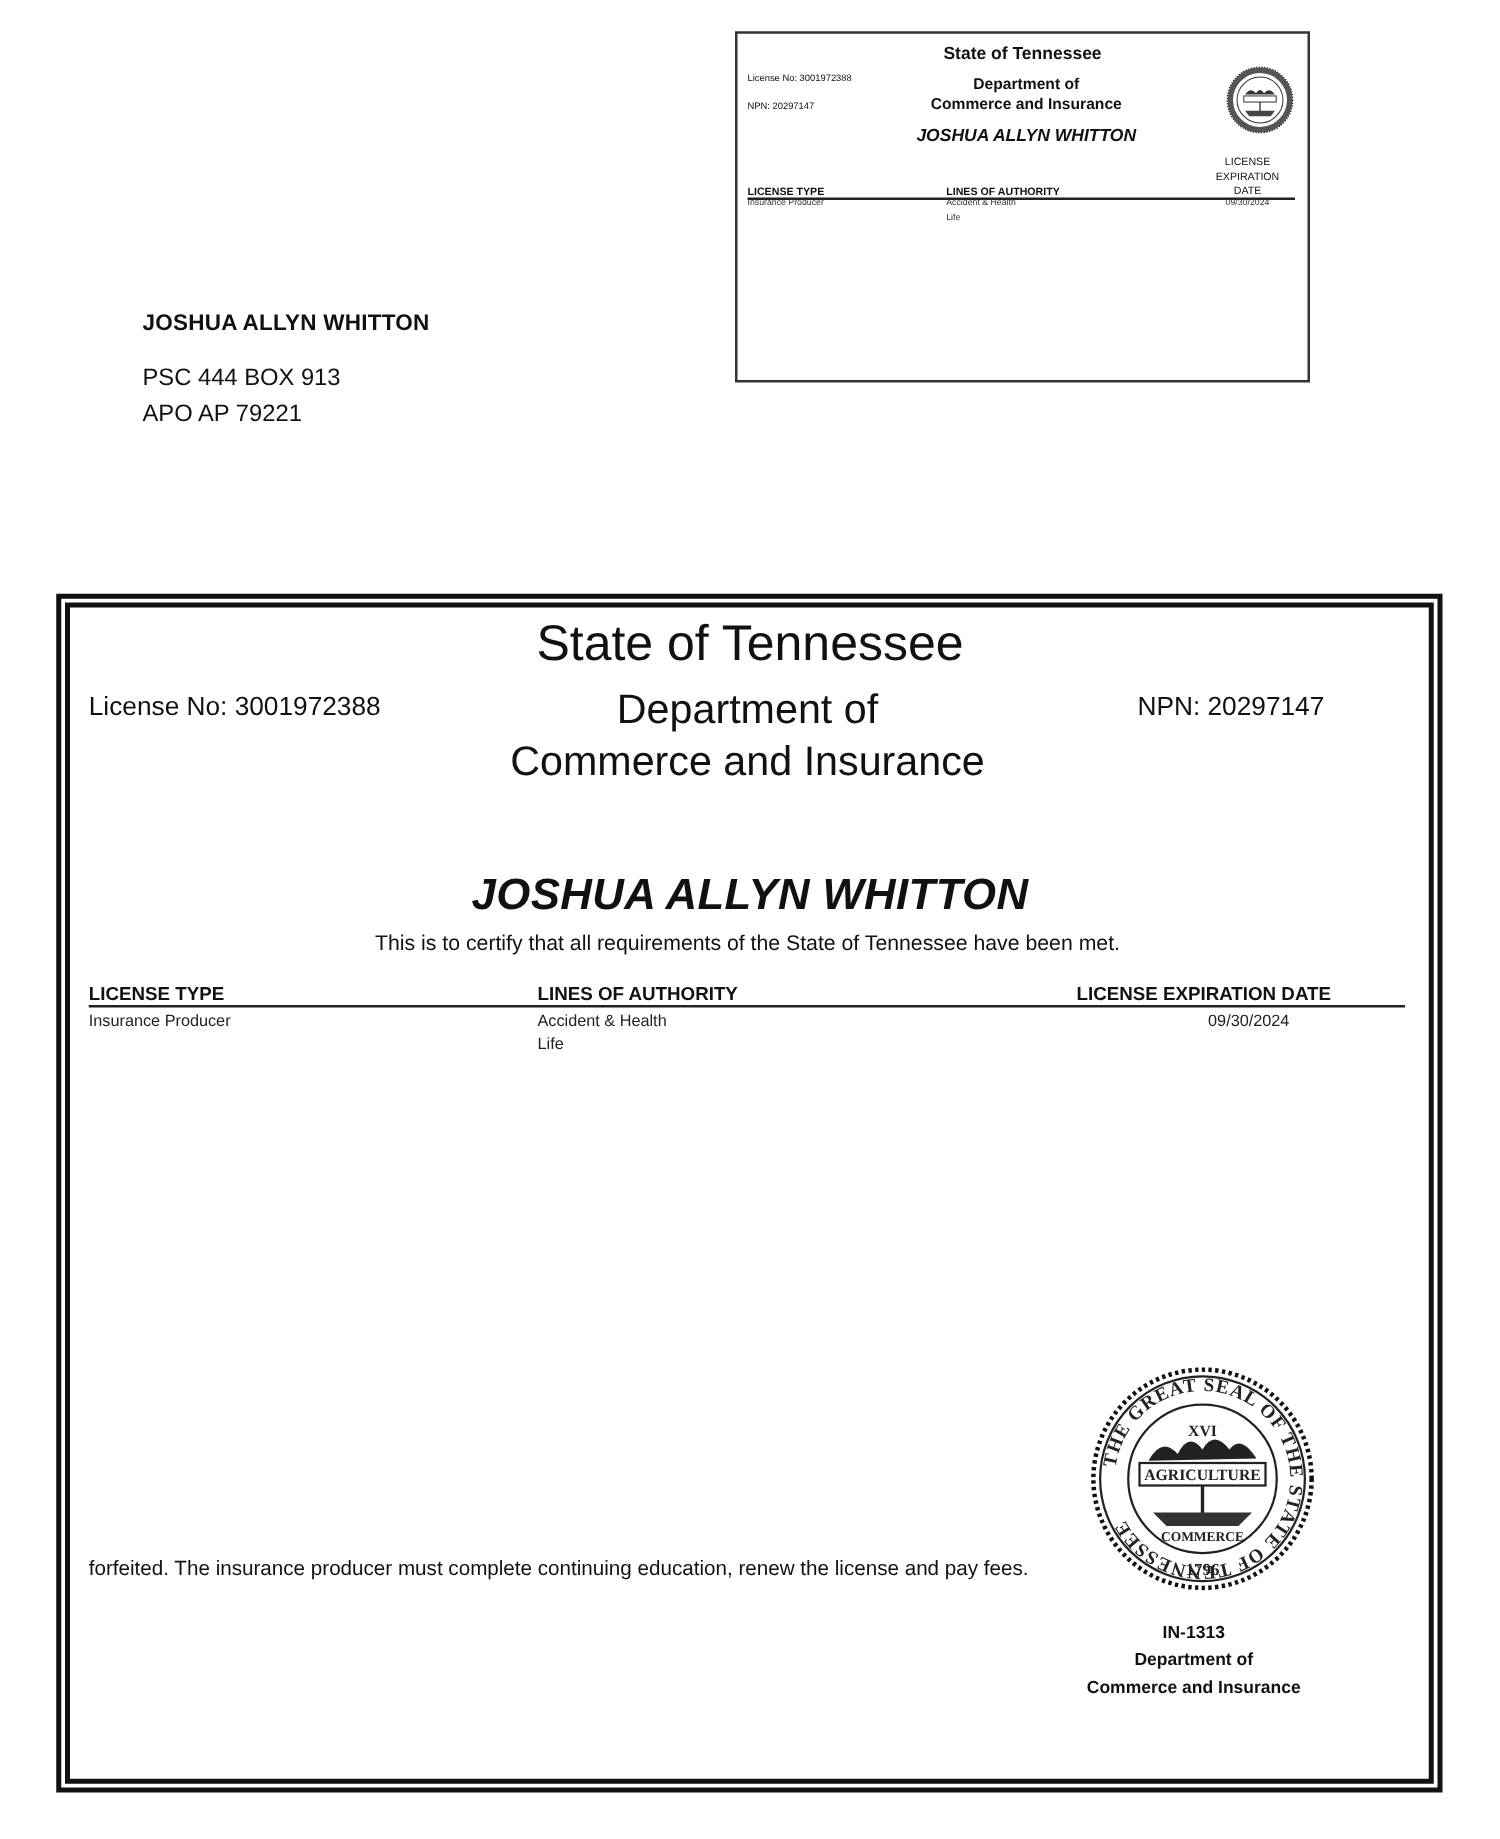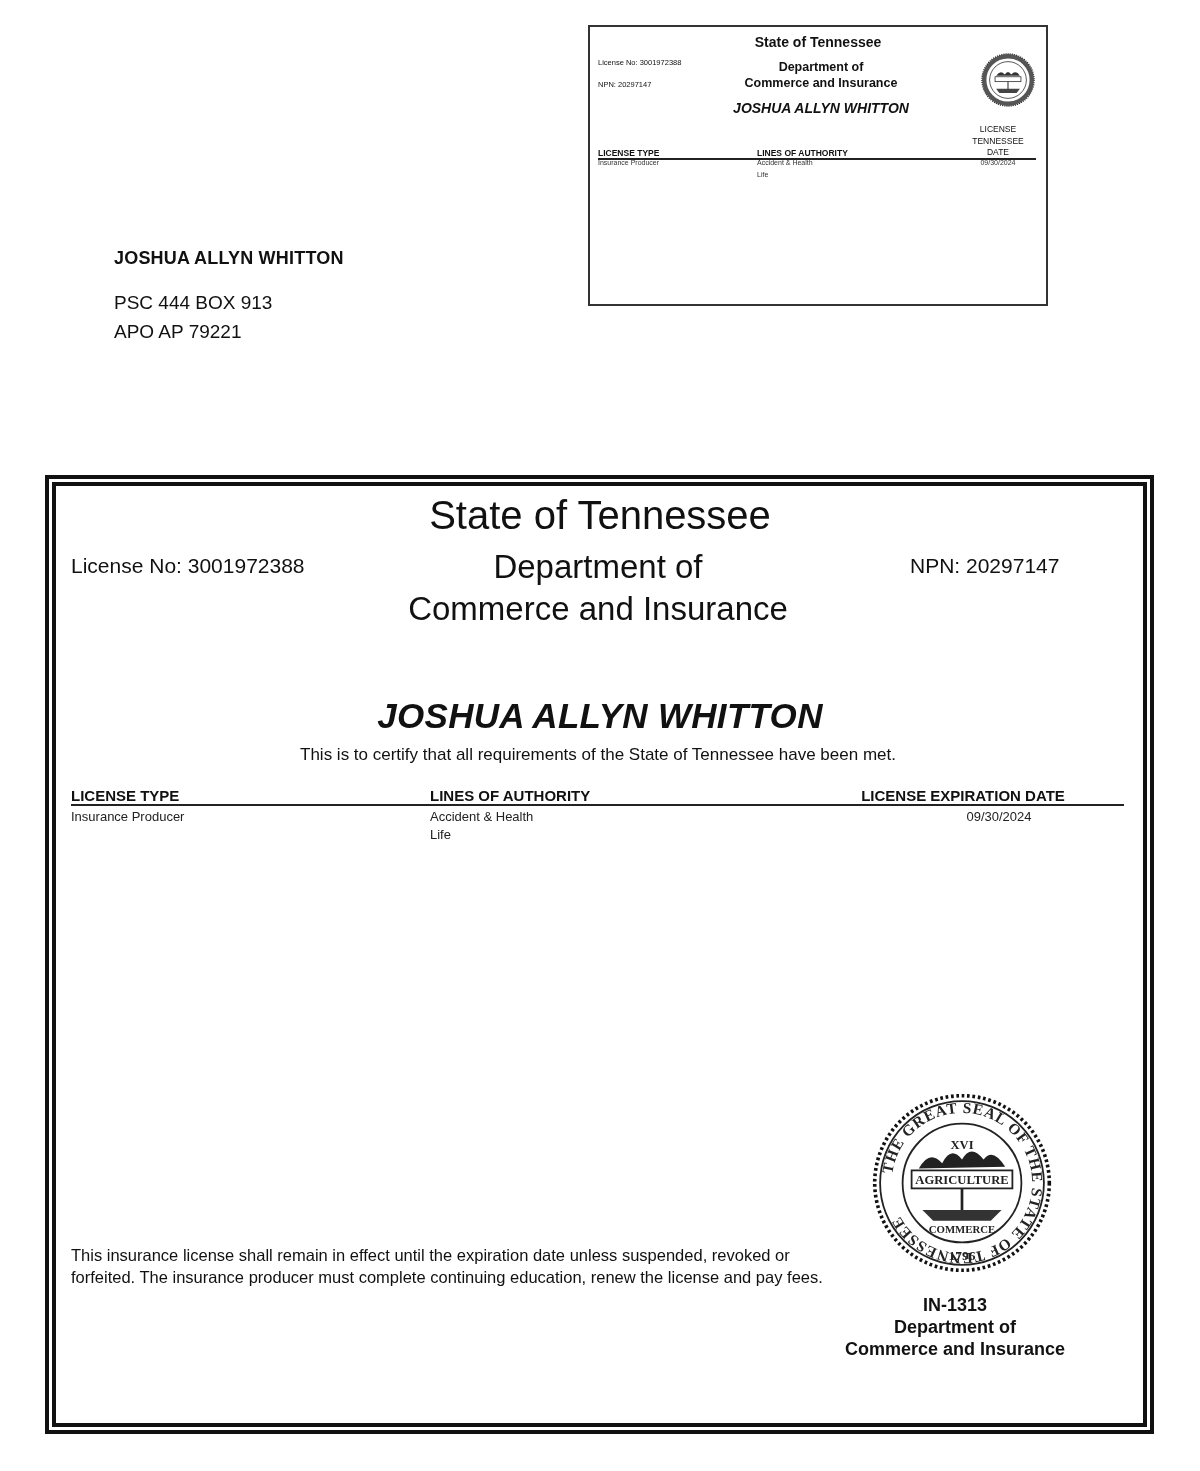--- a/index.html
+++ b/index.html
@@ -35,21 +35,21 @@
   .cert-name { left: 0; width: 1200px; top: 696px; text-align: center; font-size: 35px; font-weight: bold; font-style: italic; letter-spacing: 0.3px; }
   .cert-certify { left: 0; width: 1196px; top: 745px; text-align: center; font-size: 17px; }
 
   .tbl-h { top: 787px; font-size: 15px; font-weight: bold; }
   .tbl-rule { left: 71px; top: 804px; width: 1053px; height: 0; border-top: 2px solid #222; }
   .tbl-v { font-size: 13px; color: #222; }
 
   .legal { left: 71px; top: 1245px; width: 820px; font-size: 16.5px; line-height: 21.5px; }
 
   .seal-big { left: 872px; top: 1093px; width: 180px; height: 180px; }
-  .sig { left: 820px; width: 270px; top: 1294px; text-align: center; font-size: 18px; font-weight: bold; line-height: 22px; }
+  .sig { left: 820px; width: 270px; top: 1294px; text-align: center; font-size: 14px; font-weight: bold; line-height: 22px; }
 </style>
 </head>
 <body>
 
 <div class="abs addr-name">JOSHUA ALLYN WHITTON</div>
 <div class="abs addr-line" style="top:277px">PSC 444 BOX 913</div>
 <div class="abs addr-line" style="top:306px">APO AP 79221</div>
 
 <div class="abs card">
   <div class="abs c-state">State of Tennessee</div>
@@ -66,21 +66,21 @@
     <circle cx="50" cy="50" r="34" fill="#fff" stroke="#333" stroke-width="1.5"></circle>
     <path d="M28 42 q8 -12 16 -2 q6 -10 12 0 q8 -10 16 2 z" fill="#333"></path>
     <rect x="26" y="44" width="48" height="9" fill="#fff" stroke="#333" stroke-width="1.5"></rect>
     <line x1="50" y1="53" x2="50" y2="68" stroke="#333" stroke-width="2"></line>
     <path d="M28 66 h44 l-6 8 h-32 z" fill="#444"></path>
   </svg>
   <div class="abs c-h" style="left:8px">LICENSE TYPE</div>
   <div class="abs c-h" style="left:167px">LINES OF AUTHORITY</div>
   <div class="abs c-hexp">
     <div>LICENSE</div>
-    <div>TENNESSEE</div>
+    <div>EXPIRATION</div>
     <div>DATE</div>
   </div>
   <div class="abs c-rule"></div>
   <div class="abs c-v" style="left:8px; top:132px">Insurance Producer</div>
   <div class="abs c-v" style="left:167px; top:132px">Accident &amp; Health</div>
   <div class="abs c-v" style="left:167px; top:144px">Life</div>
   <div class="abs c-v" style="left:368px; width:80px; text-align:center; top:132px">09/30/2024</div>
 </div>
 
 <div class="abs frame-outer"></div>
@@ -121,21 +121,20 @@
   <path d="M52 84 q12 -22 26 -6 q10 -20 22 -4 q10 -18 24 0 q10 -14 24 8 z" fill="#222"></path>
   <rect x="44" y="86" width="112" height="20" fill="#fff" stroke="#222" stroke-width="2"></rect>
   <text x="100" y="101" text-anchor="middle" font-family="Liberation Serif, serif" font-size="14" font-weight="bold" fill="#222">AGRICULTURE</text>
   <line x1="100" y1="106" x2="100" y2="132" stroke="#222" stroke-width="3"></line>
   <path d="M56 130 h88 l-12 12 h-64 z" fill="#333"></path>
   <text x="100" y="155" text-anchor="middle" font-family="Liberation Serif, serif" font-size="12" font-weight="bold" fill="#222">COMMERCE</text>
   <text x="100" y="186" text-anchor="middle" font-family="Liberation Serif, serif" font-size="15" font-weight="bold" fill="#222">1796</text>
 </svg>
 
 <div class="abs legal">
-  <div>This insurance license shall remain in effect until the expiration date unless suspended, revoked or</div>
   <div>forfeited. The insurance producer must complete continuing education, renew the license and pay fees.</div>
 </div>
 
 <div class="abs sig">
   <div>IN-1313</div>
   <div>Department of</div>
   <div>Commerce and Insurance</div>
 </div>
 
 </body></html>

